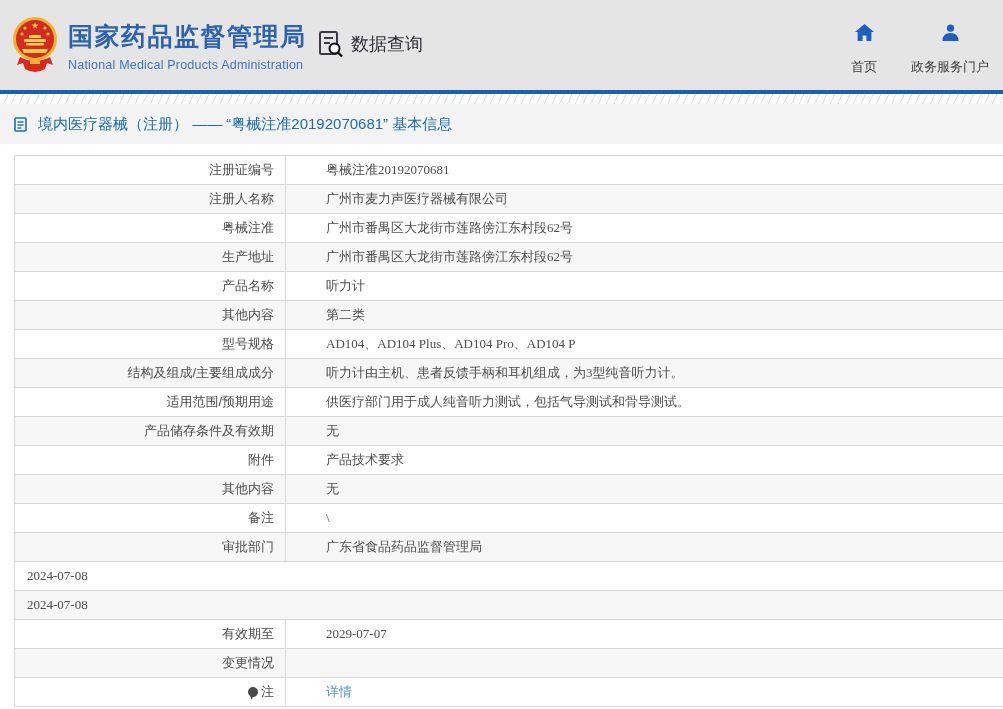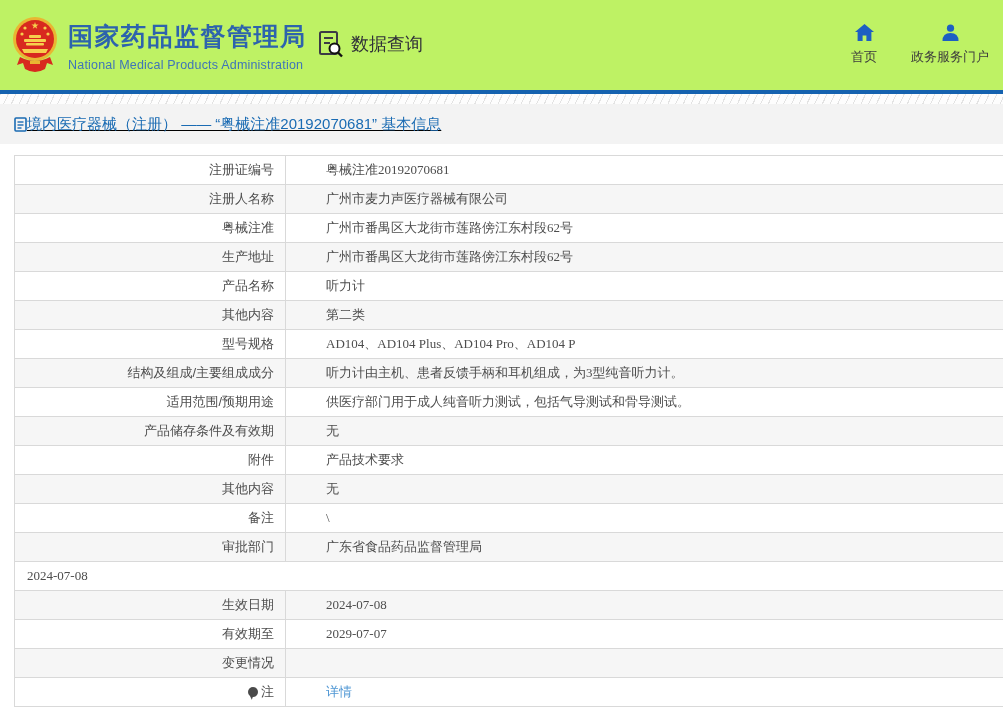--- a/index.html
+++ b/index.html
@@ -1,37 +1,37 @@
 <!DOCTYPE html>
 <html style="--accent-blue: #1562af; --brand-blue: #2d63ad; --brand-blue-light: #3f74b8; --icon-blue: #1e5fc2; --link-blue: #4e96d4; --link-strong: #1a6bb3;"><head>
 <meta charset="utf-8">
 <style>
   * { margin:0; padding:0; box-sizing:border-box; }
   html,body { width:1003px; height:709px; background:#fff; overflow:hidden;
     font-family:"Liberation Sans","DejaVu Sans",sans-serif; }
 
   
-  .site-header { position:relative; width:1003px; height:90px; background:#bef264; }
+  .site-header { position:relative; width:1003px; height:90px; background:#e5e5e5; }
   .emblem { position:absolute; left:12px; top:13px; width:46px; height:62px; }
   .title-block { position:absolute; left:68px; top:20px; }
   .agency-zh { font-size:25px; font-weight:bold; color:var(--brand-blue,#2d63ad); letter-spacing:1.5px; }
   .agency-en { font-size:12.5px; color:var(--brand-blue-light,#3f74b8); margin-top:5px; letter-spacing:.2px; }
   .data-query { position:absolute; left:318px; top:30px; display:flex; align-items:center; gap:7px; }
   .data-query-label { font-size:18px; color:#2f2f38; }
   .top-nav { position:absolute; right:14px; top:24px; display:flex; gap:34px; }
-  .nav-item { display:flex; flex-direction:column; align-items:center; gap:7px; cursor:pointer; }
+  .nav-item { display:flex; flex-direction:column; align-items:center; gap:17px; cursor:pointer; }
   .nav-label { font-size:13px; color:#3c3c3c; white-space:nowrap; }
 
   
   .blue-bar { width:1003px; height:4px; background:var(--accent-blue,#1562af); }
   .hatch-band { width:1003px; height:10px; background:#fdfdfd;
     background-image:repeating-linear-gradient(115deg,#e3e3e3 0 1px,transparent 1px 7px); }
   .breadcrumb-band { width:1003px; height:40px; background:#f3f3f3;
     display:flex; align-items:center; padding-left:14px; }
-  .breadcrumb { display:flex; align-items:center; gap:0;text-decoration:underline; }
+  .breadcrumb { display:flex; align-items:center; gap:11px; }
   .breadcrumb-text { font-size:15px; color:var(--link-strong,#1a6bb3); }
   .white-gap { width:1003px; height:11px; background:#fff; }
 
   
   .info-table { margin-left:14px; width:989px; border-left:1px solid #d9d9d9; border-top:1px solid #d9d9d9; }
   .row { display:flex; height:29px; border-bottom:1px solid #d9d9d9; background:#fff;gap:28px; }
   .row:nth-child(even) { background:#f6f6f6; }
   .cell { display:flex; align-items:center; font-size:13px; color:#4d4d4d; }
   .cell.label { width:271px; justify-content:flex-end; padding-right:11px;
     border-right:1px solid #d9d9d9; text-align:right; }
@@ -164,21 +164,20 @@
         <div class="cell value">\</div>
       </div>
       <div class="row">
         <div class="cell label">审批部门</div>
         <div class="cell value">广东省食品药品监督管理局</div>
       </div>
       <div class="row">
         <div class="cell value">2024-07-08</div>
       </div>
       <div class="row">
-        <div class="cell label">生效日期</div>
         <div class="cell value">2024-07-08</div>
       </div>
       <div class="row">
         <div class="cell label">有效期至</div>
         <div class="cell value">2029-07-07</div>
       </div>
       <div class="row">
         <div class="cell label">变更情况</div>
         <div class="cell value"></div>
       </div>

